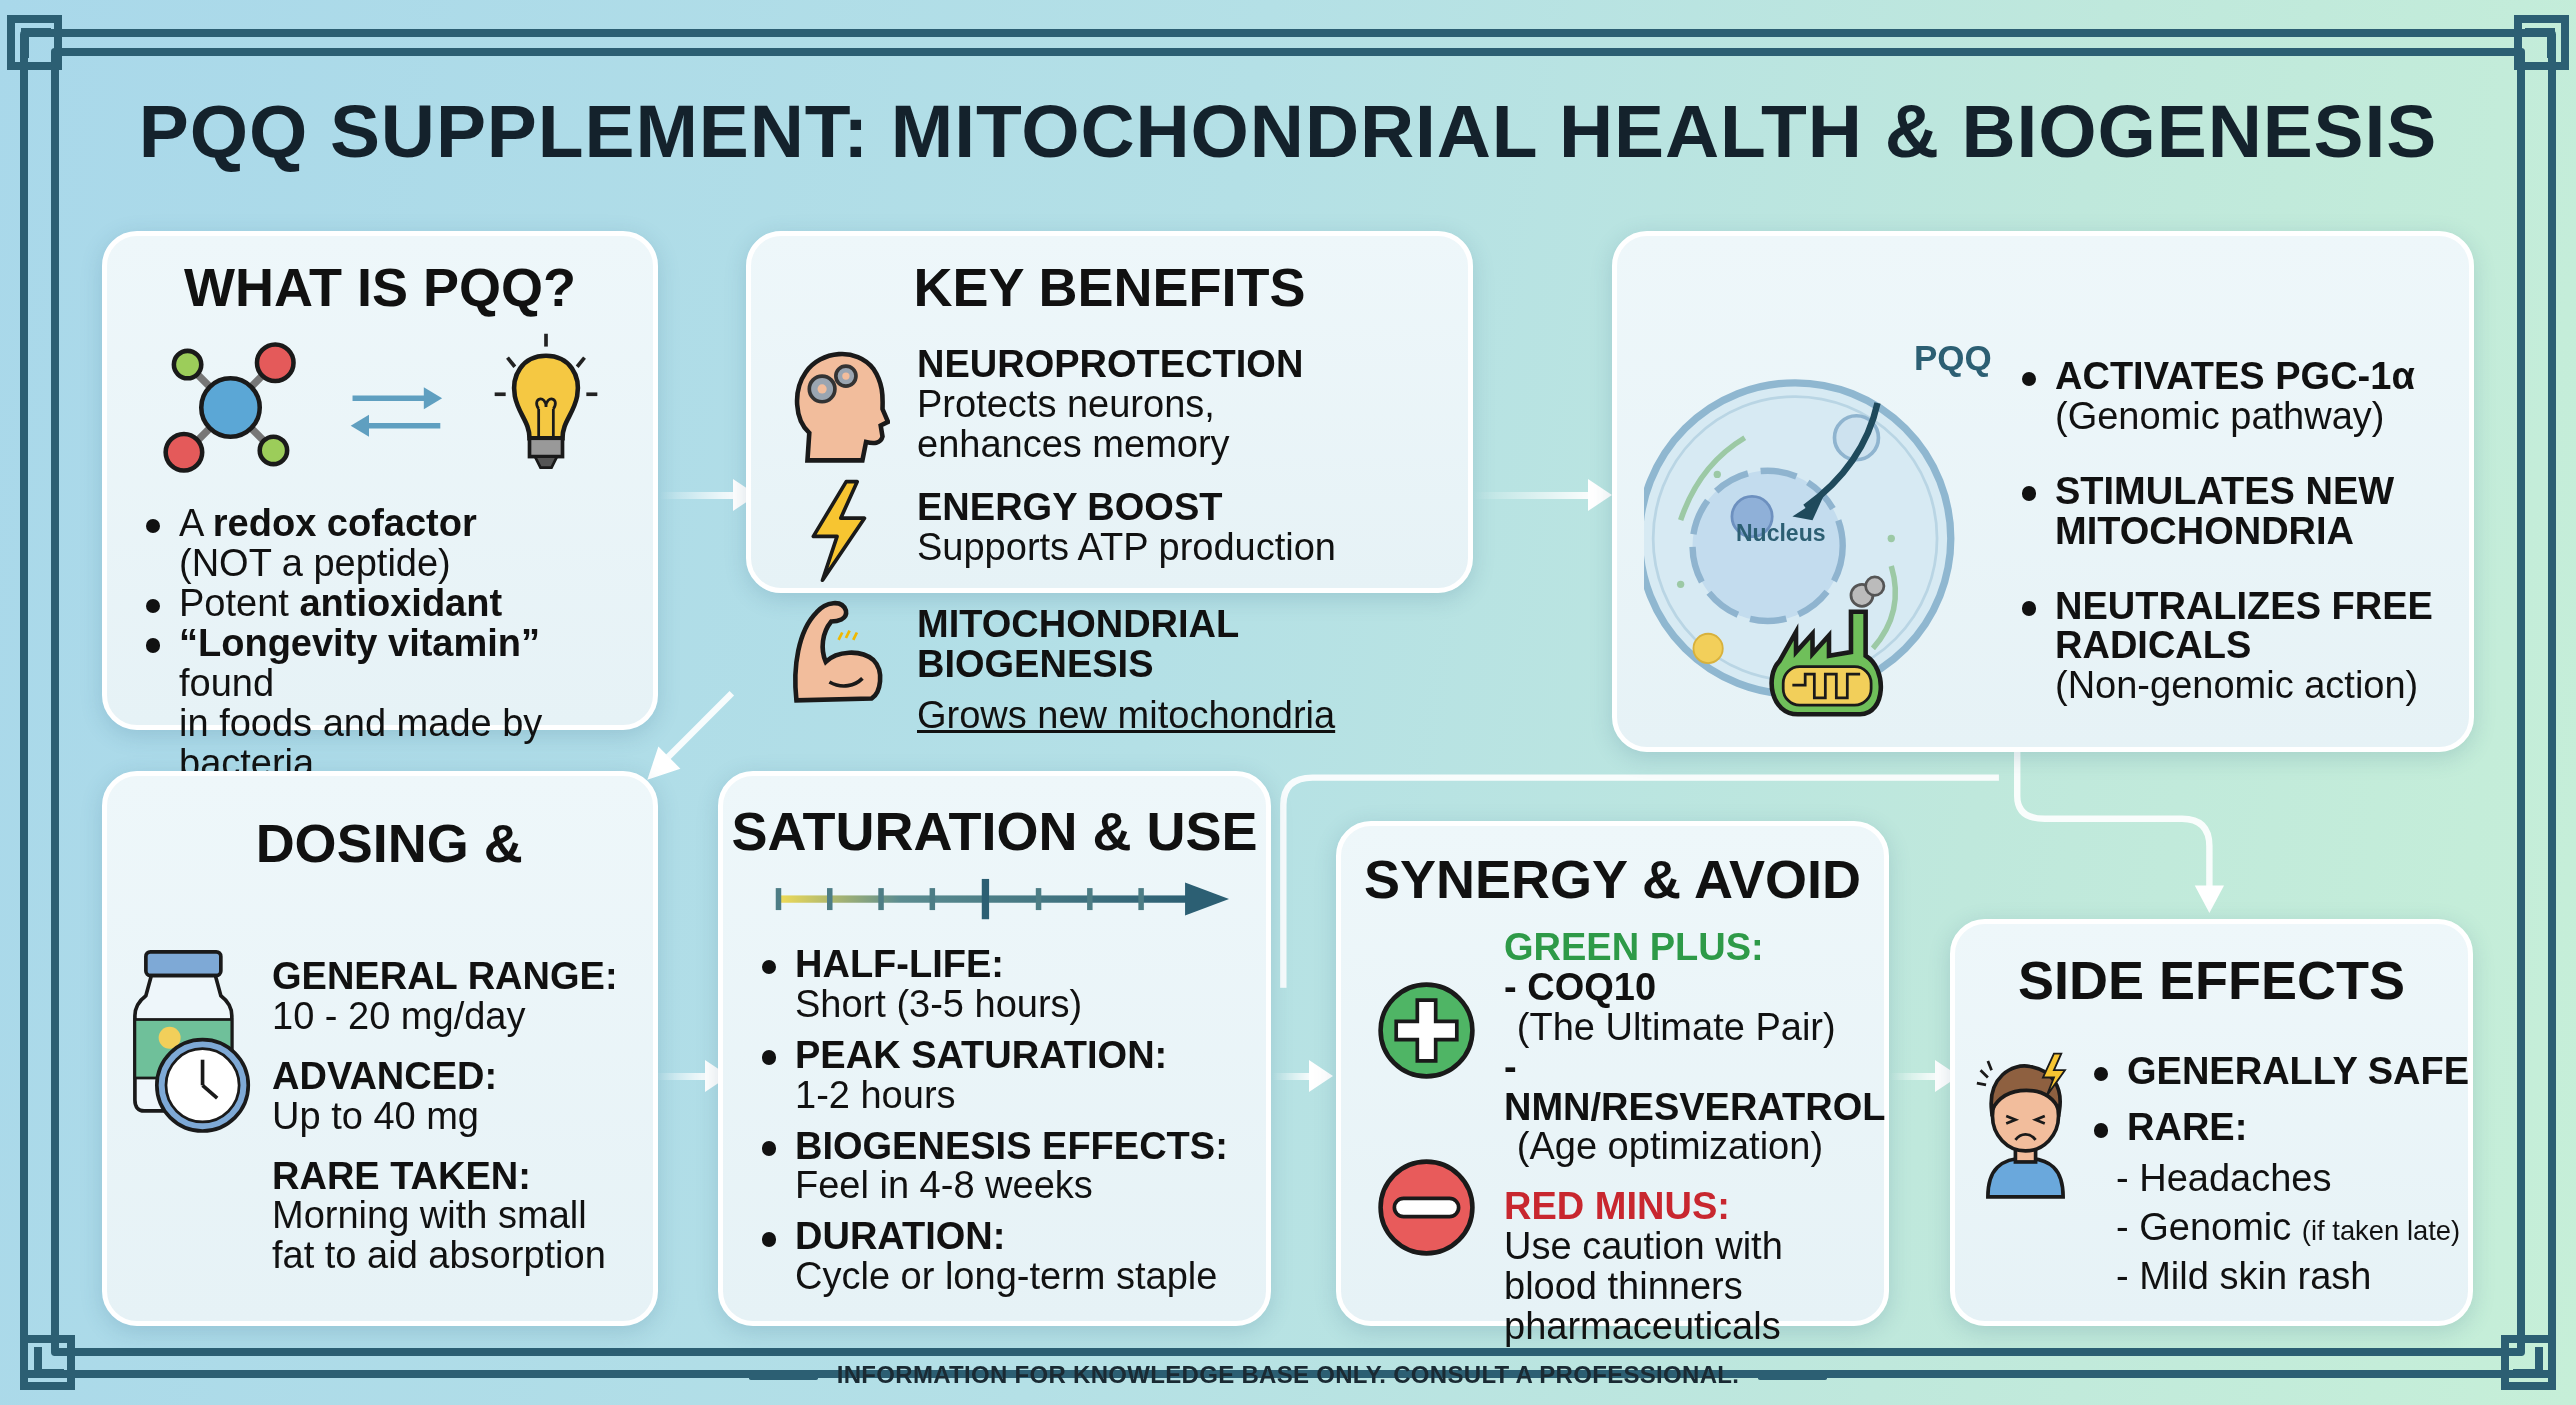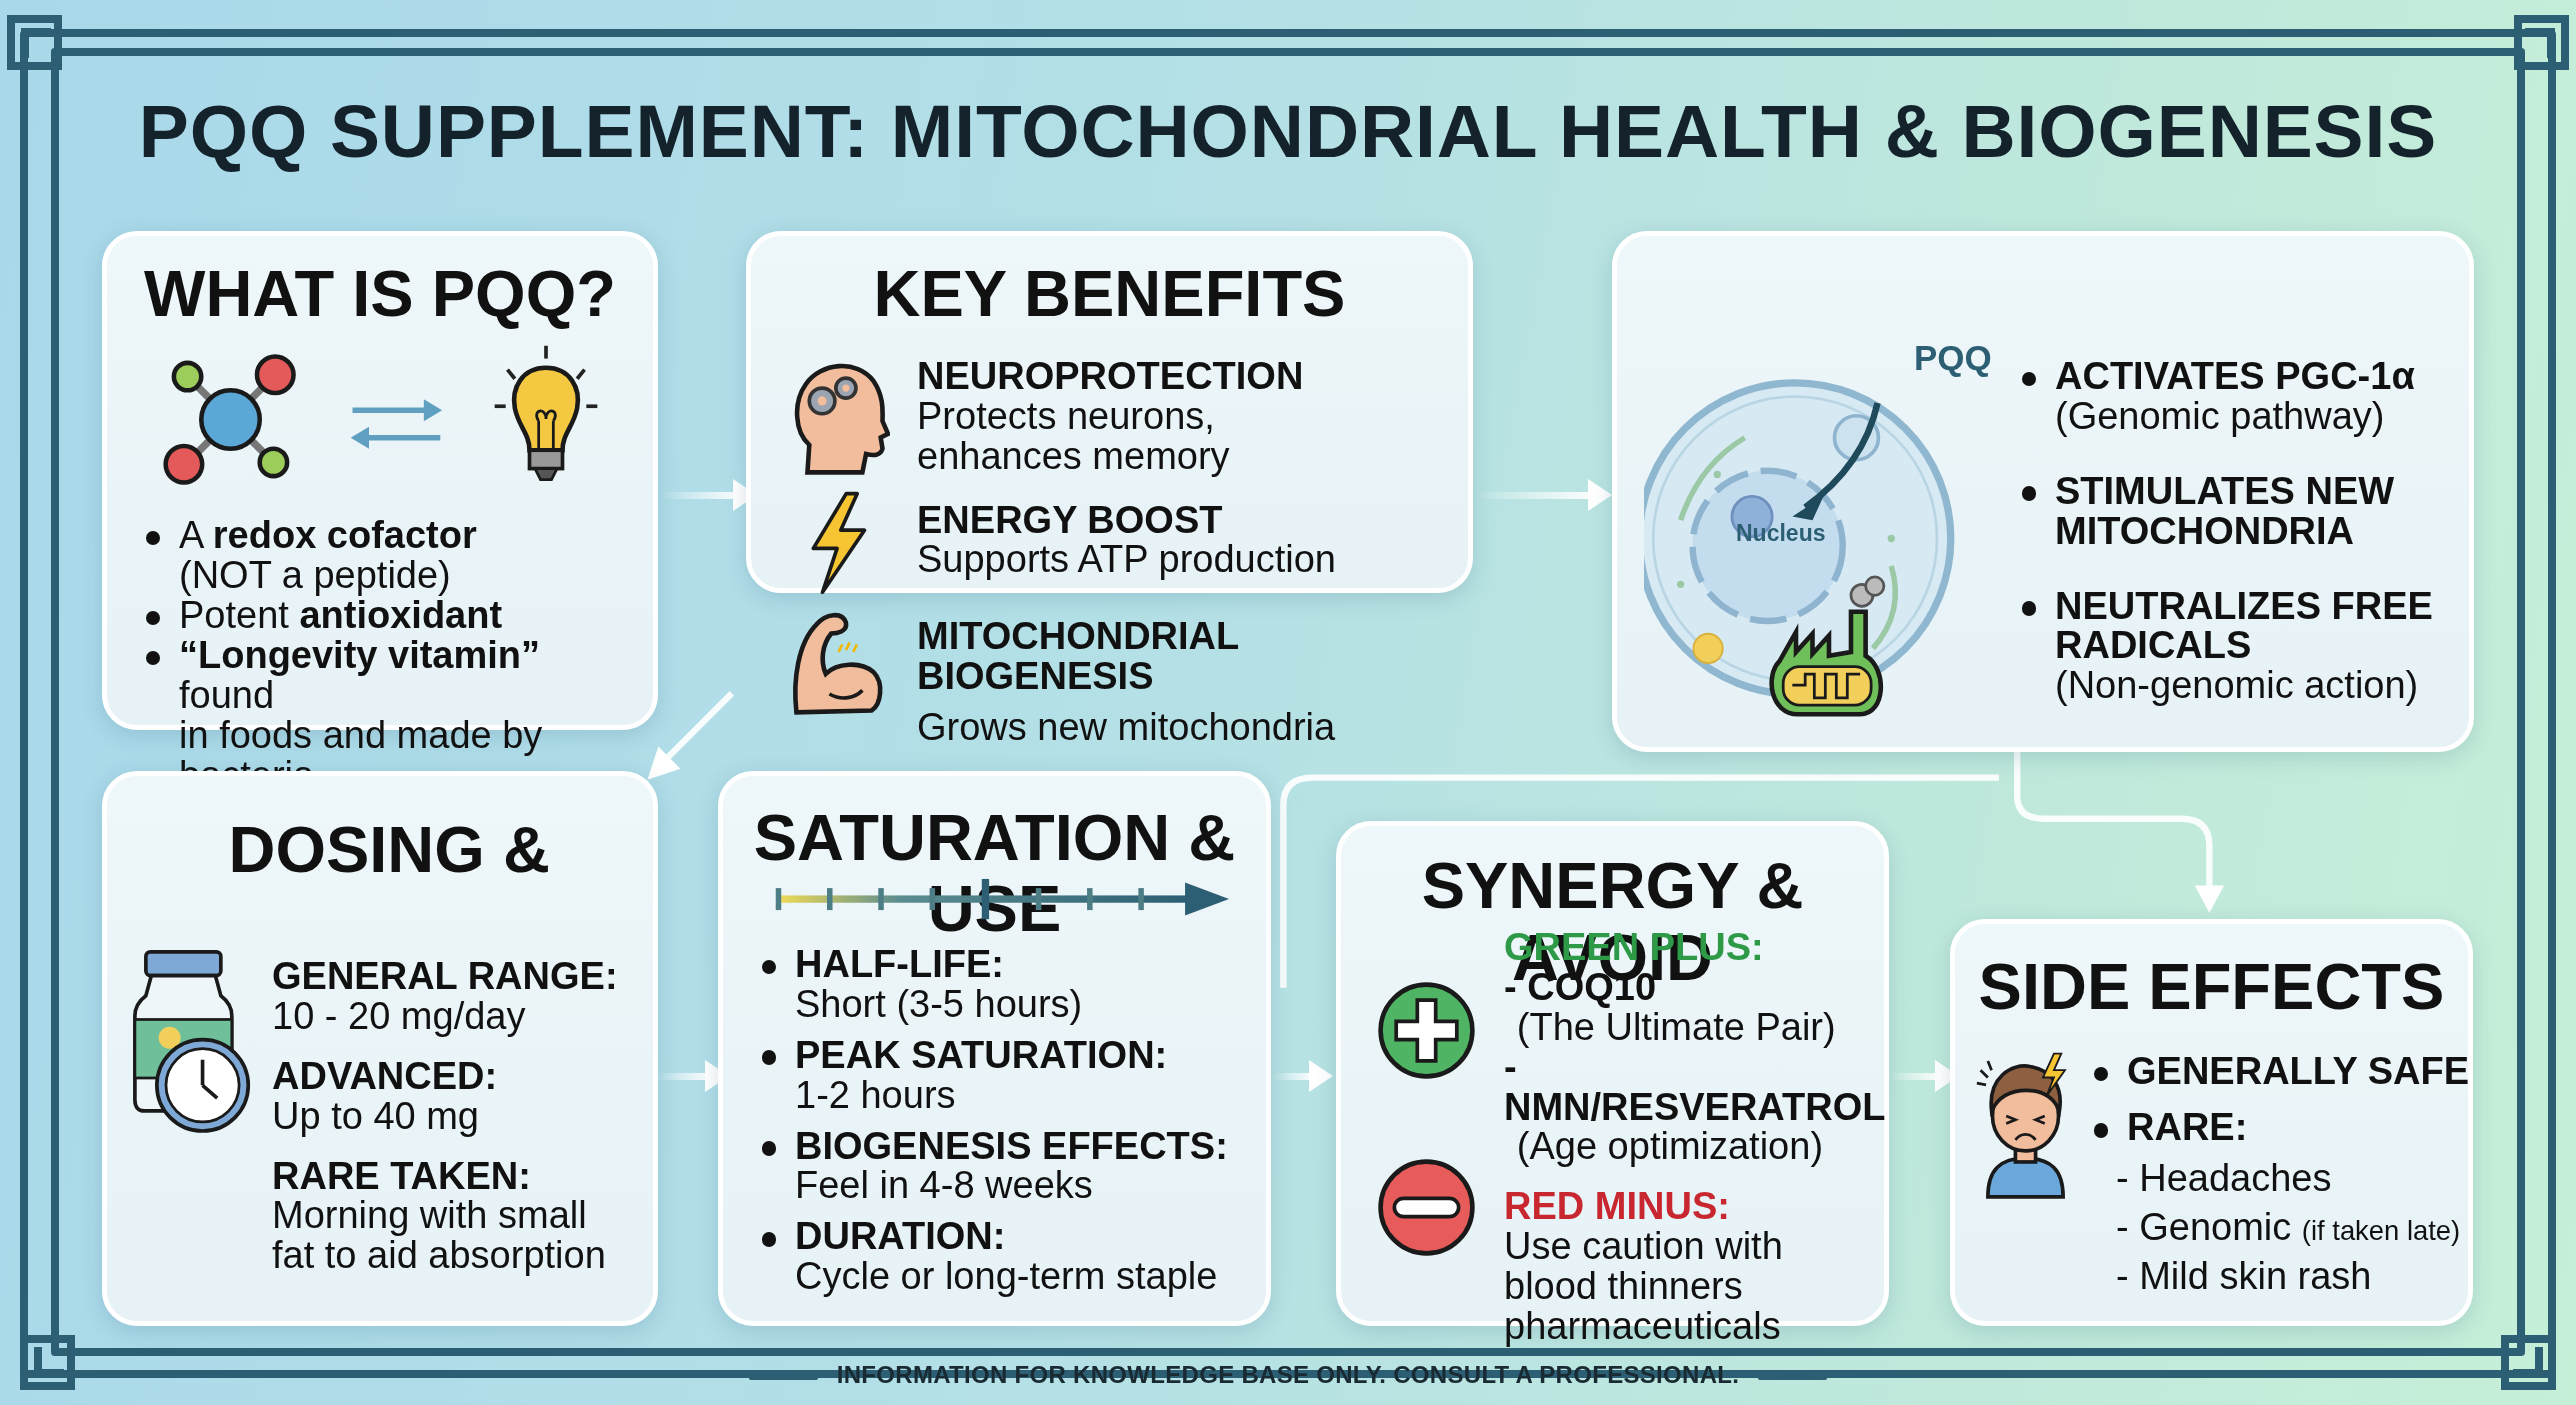--- a/index.html
+++ b/index.html
@@ -22,21 +22,21 @@
 
   .title {
     position: absolute; left: 0; right: 0; top: 88px; text-align: center;
     font-size: 75px; font-weight: 700; letter-spacing: 0.9px; color: #14222c;
   }
   .card {
     position: absolute; background: linear-gradient(180deg, #eef7fa 0%, #e6f2f6 100%);
     border: 5.5px solid #ffffff; border-radius: 35px;
     box-shadow: 0 5.5px 22px rgba(40,90,120,0.18);
   }
-  .card h2 { font-size: 65px; font-weight: 700; text-align: center; line-height: 1.1; color: #111; }
+  .card h2 { font-size: 54px; font-weight: 700; text-align: center; line-height: 1.1; color: #111; }
   .t { font-size: 38px; line-height: 1.05; }
   .b { font-weight: 700; }
   .bul { position: relative; padding-left: 35px; }
   .bul::before { content: ""; position: absolute; left: 1.8px; top: 14.6px; width: 14.6px; height: 14.6px; background: #111; border-radius: 50%; }
 
   .arrow { position: absolute; height: 7.3px; background: linear-gradient(90deg, rgba(255,255,255,0) 0%, rgba(255,255,255,0.95) 100%); }
   .arrow::after { content: ""; position: absolute; right: -20px; top: -12.8px; border-left: 24px solid #fff; border-top: 16.5px solid transparent; border-bottom: 16.5px solid transparent; }
 
   .footer {
     position: absolute; left: 0; right: 0; bottom: 16.5px; text-align: center;
@@ -141,21 +141,21 @@
       <div class="t b">ENERGY BOOST</div>
       <div class="t">Supports ATP production</div>
     </div>
     <svg style="position:absolute; left:38px; top:249px;" width="101" height="110" viewBox="0 0 110 120">
       <path d="M8 116 C4 80 10 40 30 20 C40 8 58 6 62 18 C64 28 52 30 46 30 C36 42 34 60 40 74 C52 62 78 60 92 72 C104 84 100 108 90 114 Z" fill="#f2bd9c" stroke="#1a1a1a" stroke-width="5"></path>
       <path d="M44 96 C58 104 72 100 80 92" fill="none" stroke="#1a1a1a" stroke-width="4"></path>
       <path d="M54 50 L58 42 M62 48 L66 40 M70 50 L74 42" stroke="#f0b800" stroke-width="3"></path>
     </svg>
     <div style="margin-left:166px; margin-top:37px;">
       <div class="t b">MITOCHONDRIAL BIOGENESIS</div>
-      <div class="t" style="margin-top:11px;">Grows new mitochondria</div>
+      <div class="t" style="margin-top:11px;text-decoration:underline;">Grows new mitochondria</div>
     </div>
   </div>
 </section>
 
 <section class="card" style="left:1612px; top:231px; width:862px; height:521px;">
   <svg style="position:absolute; left:27.4px; top:101px;" width="348" height="403" viewBox="0 0 380 440">
     <circle cx="165" cy="220" r="170" fill="#d7eaf3" stroke="#8fb7d0" stroke-width="8"></circle>
     <circle cx="165" cy="220" r="155" fill="none" stroke="#b9d5e4" stroke-width="3"></circle>
     <circle cx="135" cy="228" r="82" fill="#c3dcee" stroke="#8fb4cf" stroke-width="7" stroke-dasharray="40 14"></circle>
     <circle cx="118" cy="196" r="22" fill="#8fb0d8" stroke="#6d90bf" stroke-width="3"></circle>

